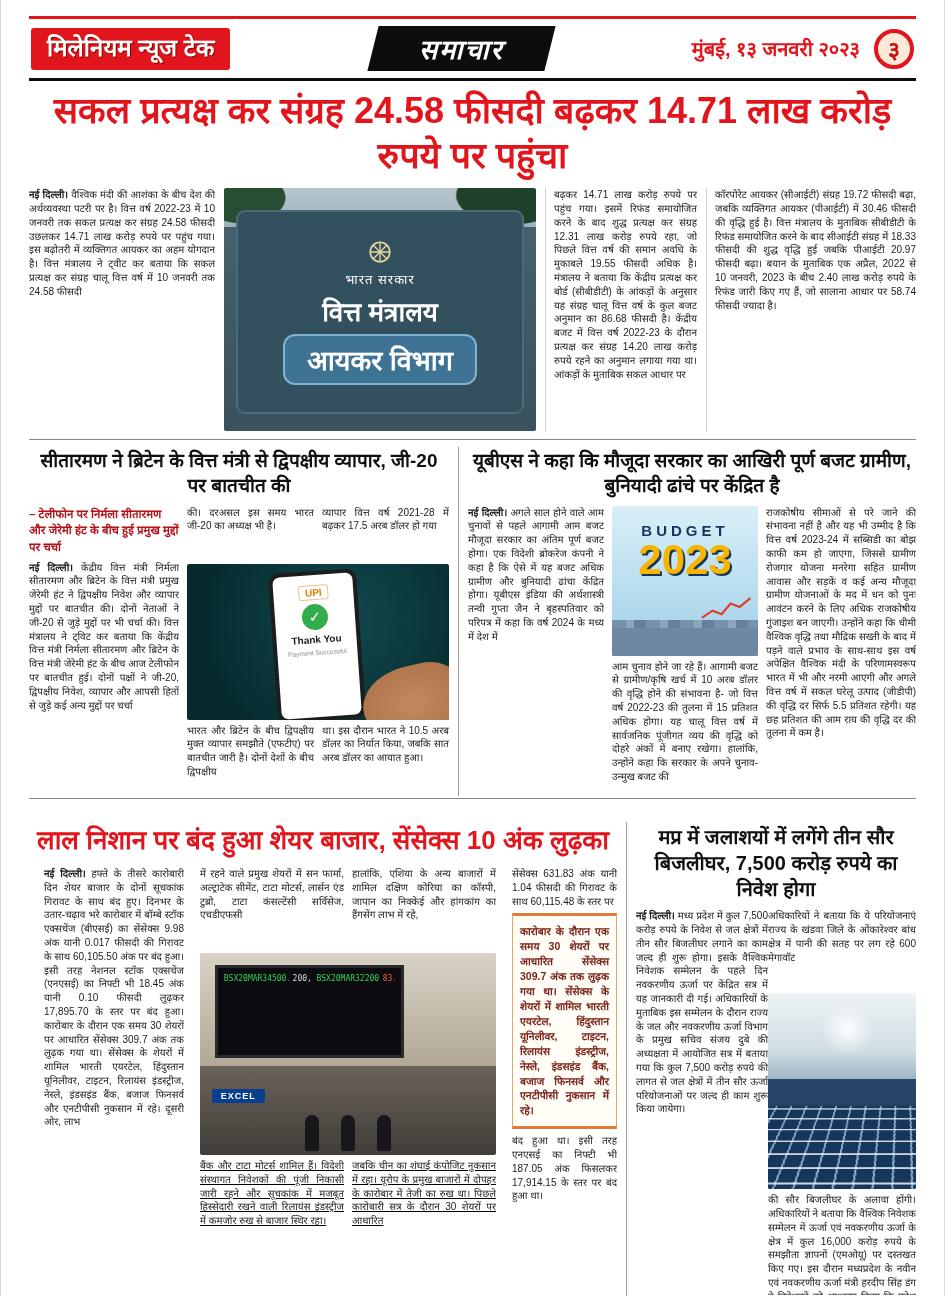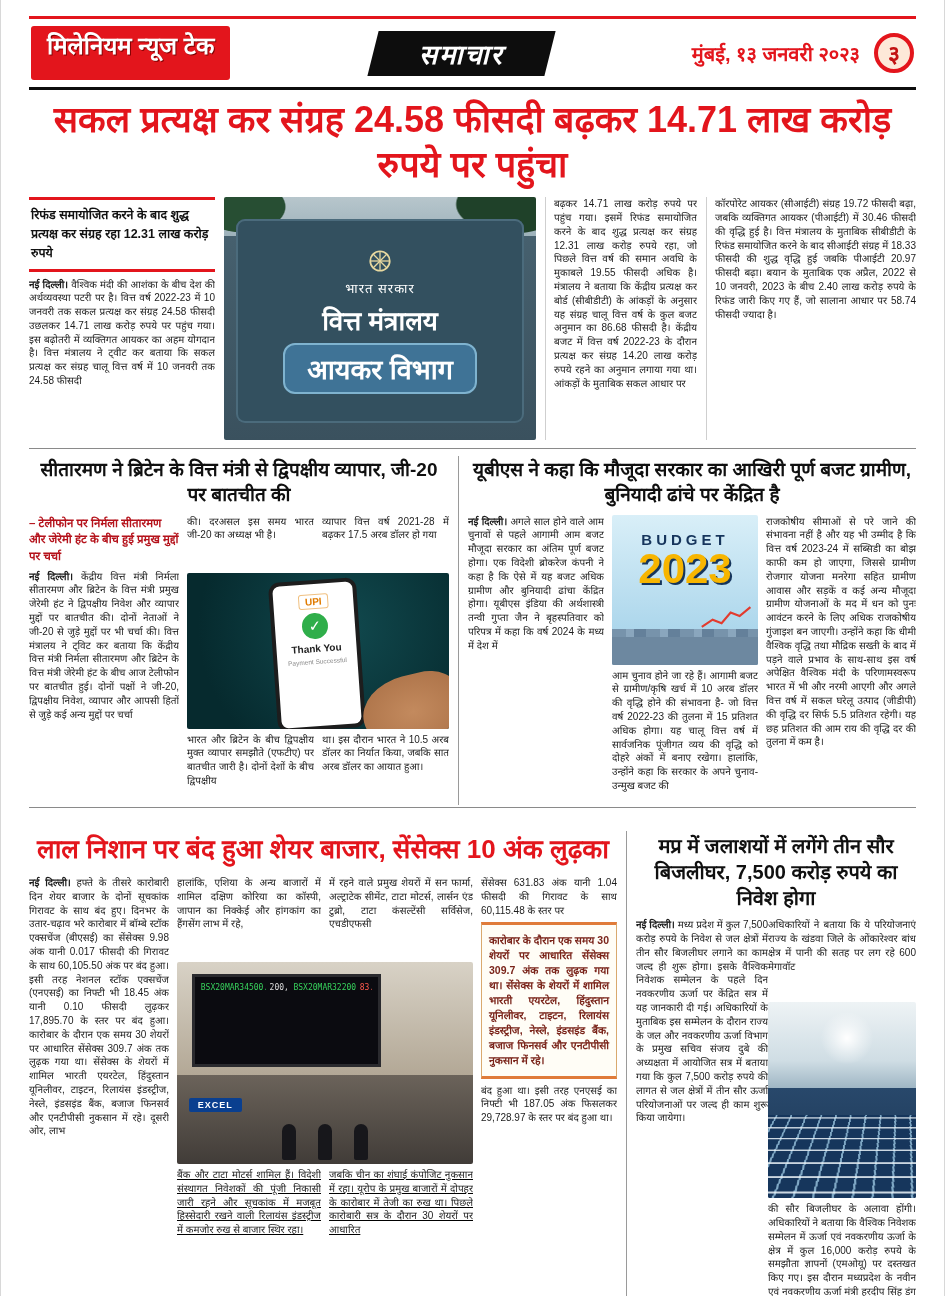--- a/index.html
+++ b/index.html
@@ -4,21 +4,21 @@
 <style>
   * { margin:0; padding:0; box-sizing:border-box; }
   body { background:#e9e9e9; font-family:"Liberation Sans","DejaVu Sans",sans-serif; }
   .page { width:945px; height:1296px; background:#fff; margin:0 auto; position:relative;
           padding:16px 28px 8px; overflow:hidden; border-left:1px solid #d8d8d8; border-right:1px solid #d8d8d8; }
 
   
   .masthead { display:flex; align-items:center; gap:14px; border-top:3px solid #e3151c;
               border-bottom:3px solid #0d0d0d; padding:7px 2px; margin-bottom:4px; }
   .logo { background:#e3151c; color:#fff; font-weight:800; font-size:24px; line-height:1;
-          padding:8px 16px 22px; border-radius:3px; text-shadow:1px 1px 0 #7a0000; white-space:nowrap; }
+          padding:8px 16px 10px; border-radius:3px; text-shadow:1px 1px 0 #7a0000; white-space:nowrap; }
   .band { background:#0d0d0d; transform:skewX(-14deg); padding:4px 46px; margin:0 auto; }
   .band span { display:inline-block; transform:skewX(14deg); color:#fff; font-style:italic;
                font-weight:800; font-size:27px; letter-spacing:2px; }
   .edition { color:#e3151c; font-weight:800; font-size:20px; white-space:nowrap; }
   .pageno { width:40px; height:40px; flex:0 0 auto; border:4px solid #e3151c; background:#fde8d8;
             border-radius:50%; color:#c21212; font-size:23px; font-weight:800;
             display:flex; align-items:center; justify-content:center; }
 
   
   .lead-head { color:#e3151c; font-size:36px; font-weight:800; line-height:1.24;
@@ -50,21 +50,21 @@
   .sith-right .caps { flex:1; }
   .ubs { flex:1; padding-left:9px; }
   .ubs-body { display:flex; gap:8px; height:288px; overflow:hidden; }
   .ubs-c1 { width:136px; flex:0 0 auto; }
   .ubs-mid { width:146px; flex:0 0 auto; display:flex; flex-direction:column; gap:4px; }
   .ubs-mid p { flex:1; }
   .ubs-c3 { flex:1; }
 
   .row3 { display:flex; height:496px; overflow:hidden; }
   .mkt { width:598px; flex:0 0 auto; padding-right:9px; border-right:1px solid #9a9a9a; }
-  .mkt-body { display:flex; gap:8px; height:398px; overflow:hidden; }
+  .mkt-body { display:flex; gap:16px; height:398px; overflow:hidden;margin-left:15px; }
   .mkt-c1 { width:140px; flex:0 0 auto; }
   .mkt-mid { width:296px; flex:0 0 auto; display:flex; flex-direction:column; gap:4px; }
   .mkt-mid .top { height:82px; }
   .mkt-mid .bot { flex:1;text-decoration:underline; }
   .mkt-c4 { flex:1; display:flex; flex-direction:column; gap:5px; }
   .mkt-c4 p { overflow:hidden; }
   .quote { background:#fffdf6; border:1px solid #d9a96e; border-top:3px solid #e07b39;
            border-bottom:3px solid #e07b39; padding:8px 7px; font-size:10.5px; font-weight:700;
            color:#7a241a; text-align:justify; line-height:1.42; overflow:hidden; flex:0 0 auto; }
   .solar { flex:1; padding-left:9px; }
@@ -147,21 +147,20 @@
       <span>समाचार</span>
     </div>
     <div class="edition">मुंबई, १३ जनवरी २०२३</div>
     <div class="pageno">३</div>
   </header>
 
   <h1 class="lead-head">सकल प्रत्यक्ष कर संग्रह 24.58 फीसदी बढ़कर 14.71 लाख करोड़ रुपये पर पहुंचा</h1>
 
   <section class="lead">
     <div class="l-c1">
-      <div class="standfirst">रिफंड समायोजित करने के बाद शुद्ध प्रत्यक्ष कर संग्रह रहा 12.31 लाख करोड़ रुपये</div>
       <p class="body"><span class="dl">नई दिल्ली।</span> <span>वैश्विक मंदी की आशंका के बीच देश की अर्थव्यवस्था पटरी पर है। वित्त वर्ष 2022-23 में 10 जनवरी तक सकल प्रत्यक्ष कर संग्रह 24.58 फीसदी उछलकर 14.71 लाख करोड़ रुपये पर पहुंच गया। इस बढ़ोतरी में व्यक्तिगत आयकर का अहम योगदान है। वित्त मंत्रालय ने ट्वीट कर बताया कि सकल प्रत्यक्ष कर संग्रह चालू वित्त वर्ष में 10 जनवरी तक 24.58 फीसदी</span></p>
     </div>
     <figure class="sign-photo">
       <div class="board">
         <svg width="26" height="26" viewBox="0 0 24 24">
           <circle cx="12" cy="12" r="9" fill="none" stroke="#e8d9a0" stroke-width="1.6"></circle>
           <g stroke="#e8d9a0" stroke-width="1.2">
             <line x1="12" y1="3" x2="12" y2="21"></line>
               <line x1="3" y1="12" x2="21" y2="12"></line>
             <line x1="5.6" y1="5.6" x2="18.4" y2="18.4"></line>
@@ -230,22 +229,22 @@
   </section>
 
   <section class="row3">
 
     <article class="mkt">
       <h2 class="red">लाल निशान पर बंद हुआ शेयर बाजार, सेंसेक्स 10 अंक लुढ़का</h2>
       <div class="mkt-body">
         <p class="body mkt-c1"><span class="dl">नई दिल्ली।</span> <span>हफ्ते के तीसरे कारोबारी दिन शेयर बाजार के दोनों सूचकांक गिरावट के साथ बंद हुए। दिनभर के उतार-चढ़ाव भरे कारोबार में बॉम्बे स्टॉक एक्सचेंज (बीएसई) का सेंसेक्स 9.98 अंक यानी 0.017 फीसदी की गिरावट के साथ 60,105.50 अंक पर बंद हुआ। इसी तरह नेशनल स्टॉक एक्सचेंज (एनएसई) का निफ्टी भी 18.45 अंक यानी 0.10 फीसदी लुढ़कर 17,895.70 के स्तर पर बंद हुआ। कारोबार के दौरान एक समय 30 शेयरों पर आधारित सेंसेक्स 309.7 अंक तक लुढ़क गया था। सेंसेक्स के शेयरों में शामिल भारती एयरटेल, हिंदुस्तान यूनिलीवर, टाइटन, रिलायंस इंडस्ट्रीज, नेस्ले, इंडसइंड बैंक, बजाज फिनसर्व और एनटीपीसी नुकसान में रहे। दूसरी ओर, लाभ</span></p>
         <div class="mkt-mid">
           <div class="pair top">
+            <p class="body">में रहने वाले प्रमुख शेयरों में सन फार्मा, अल्ट्राटेक सीमेंट, टाटा मोटर्स, लार्सन एंड टुब्रो, टाटा कंसल्टेंसी सर्विसेज, एचडीएफसी</p>
             <p class="body">हालांकि, एशिया के अन्य बाजारों में शामिल दक्षिण कोरिया का कॉस्पी, जापान का निक्केई और हांगकांग का हैंगसेंग लाभ में रहे,</p>
-            <p class="body">में रहने वाले प्रमुख शेयरों में सन फार्मा, अल्ट्राटेक सीमेंट, टाटा मोटर्स, लार्सन एंड टुब्रो, टाटा कंसल्टेंसी सर्विसेज, एचडीएफसी</p>
           </div>
           <figure class="bse-photo">
             <div class="screen">
               <div class="tick g">BSX20MAR34500.00CE 137.50%</div>
               <div class="tick w">200,000K</div>
               <div class="tick g">BSX20MAR32200.00CE 71.61%</div>
               <div class="tick r">83.05</div>
             </div>
             <div class="bse-sign">EXCEL</div>
             <div class="ppl">
@@ -255,21 +254,21 @@
               </div>
           </figure>
           <div class="pair bot">
             <p class="body">बैंक और टाटा मोटर्स शामिल हैं। विदेशी संस्थागत निवेशकों की पूंजी निकासी जारी रहने और सूचकांक में मजबूत हिस्सेदारी रखने वाली रिलायंस इंडस्ट्रीज में कमजोर रुख से बाजार स्थिर रहा।</p>
             <p class="body">जबकि चीन का शंघाई कंपोजिट नुकसान में रहा। यूरोप के प्रमुख बाजारों में दोपहर के कारोबार में तेजी का रुख था। पिछले कारोबारी सत्र के दौरान 30 शेयरों पर आधारित</p>
           </div>
         </div>
         <div class="mkt-c4">
           <p class="body">सेंसेक्स 631.83 अंक यानी 1.04 फीसदी की गिरावट के साथ 60,115.48 के स्तर पर</p>
           <div class="quote">कारोबार के दौरान एक समय 30 शेयरों पर आधारित सेंसेक्स 309.7 अंक तक लुढ़क गया था। सेंसेक्स के शेयरों में शामिल भारती एयरटेल, हिंदुस्तान यूनिलीवर, टाइटन, रिलायंस इंडस्ट्रीज, नेस्ले, इंडसइंड बैंक, बजाज फिनसर्व और एनटीपीसी नुकसान में रहे।</div>
-          <p class="body">बंद हुआ था। इसी तरह एनएसई का निफ्टी भी 187.05 अंक फिसलकर 29,728.97 के स्तर पर बंद हुआ था।</p>
+          <p class="body">बंद हुआ था। इसी तरह एनएसई का निफ्टी भी 187.05 अंक फिसलकर 17,914.15 के स्तर पर बंद हुआ था।</p>
         </div>
       </div>
     </article>
 
     <article class="solar">
       <h2>मप्र में जलाशयों में लगेंगे तीन सौर बिजलीघर, 7,500 करोड़ रुपये का निवेश होगा</h2>
       <div class="solar-body">
         <p class="body solar-c1"><span class="dl">नई दिल्ली।</span> <span>मध्य प्रदेश में कुल 7,500 करोड़ रुपये के निवेश से जल क्षेत्रों में तीन सौर बिजलीघर लगाने का काम जल्द ही शुरू होगा। इसके वैश्विक निवेशक सम्मेलन के पहले दिन नवकरणीय ऊर्जा पर केंद्रित सत्र में यह जानकारी दी गई। अधिकारियों के मुताबिक इस सम्मेलन के दौरान राज्य के जल और नवकरणीय ऊर्जा विभाग के प्रमुख सचिव संजय दुबे की अध्यक्षता में आयोजित सत्र में बताया गया कि कुल 7,500 करोड़ रुपये की लागत से जल क्षेत्रों में तीन सौर ऊर्जा परियोजनाओं पर जल्द ही काम शुरू किया जायेगा।</span></p>
         <div class="solar-c2">
           <p class="body top">अधिकारियों ने बताया कि ये परियोजनाएं राज्य के खंडवा जिले के ओंकारेश्वर बांध क्षेत्र में पानी की सतह पर लग रहे 600 मेगावॉट</p>

